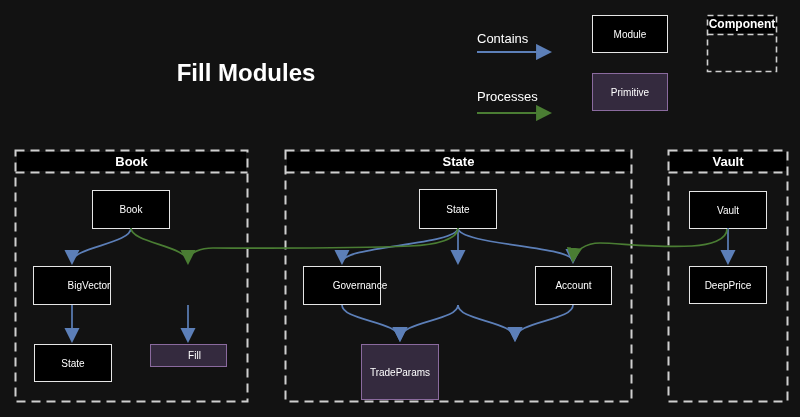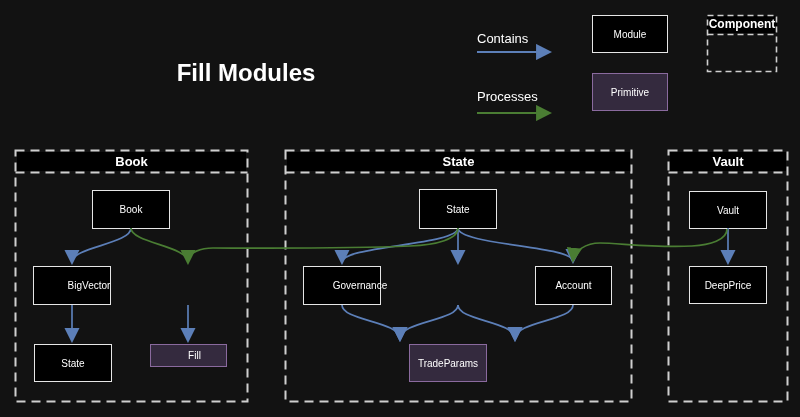--- a/index.html
+++ b/index.html
@@ -93,21 +93,21 @@
 
   <div class="node" style="left:419px;top:189px;width:78px;height:40px;">
     <span>State</span>
   </div>
   <div class="node" style="left:303px;top:266px;width:78px;height:39px;padding-left:36px;">
     <span>Governance</span>
   </div>
   <div class="node" style="left:535px;top:266px;width:77px;height:39px;">
     <span>Account</span>
   </div>
-  <div class="node primitive" style="left:361px;top:344px;width:78px;height:38px;margin-left:48px;">
+  <div class="node primitive" style="left:361px;top:344px;width:78px;height:56px;">
     <span>TradeParams</span>
   </div>
 
   <div class="node" style="left:689px;top:191px;width:78px;height:38px;">
     <span>Vault</span>
   </div>
   <div class="node" style="left:689px;top:266px;width:78px;height:38px;">
     <span>DeepPrice</span>
   </div>
 

